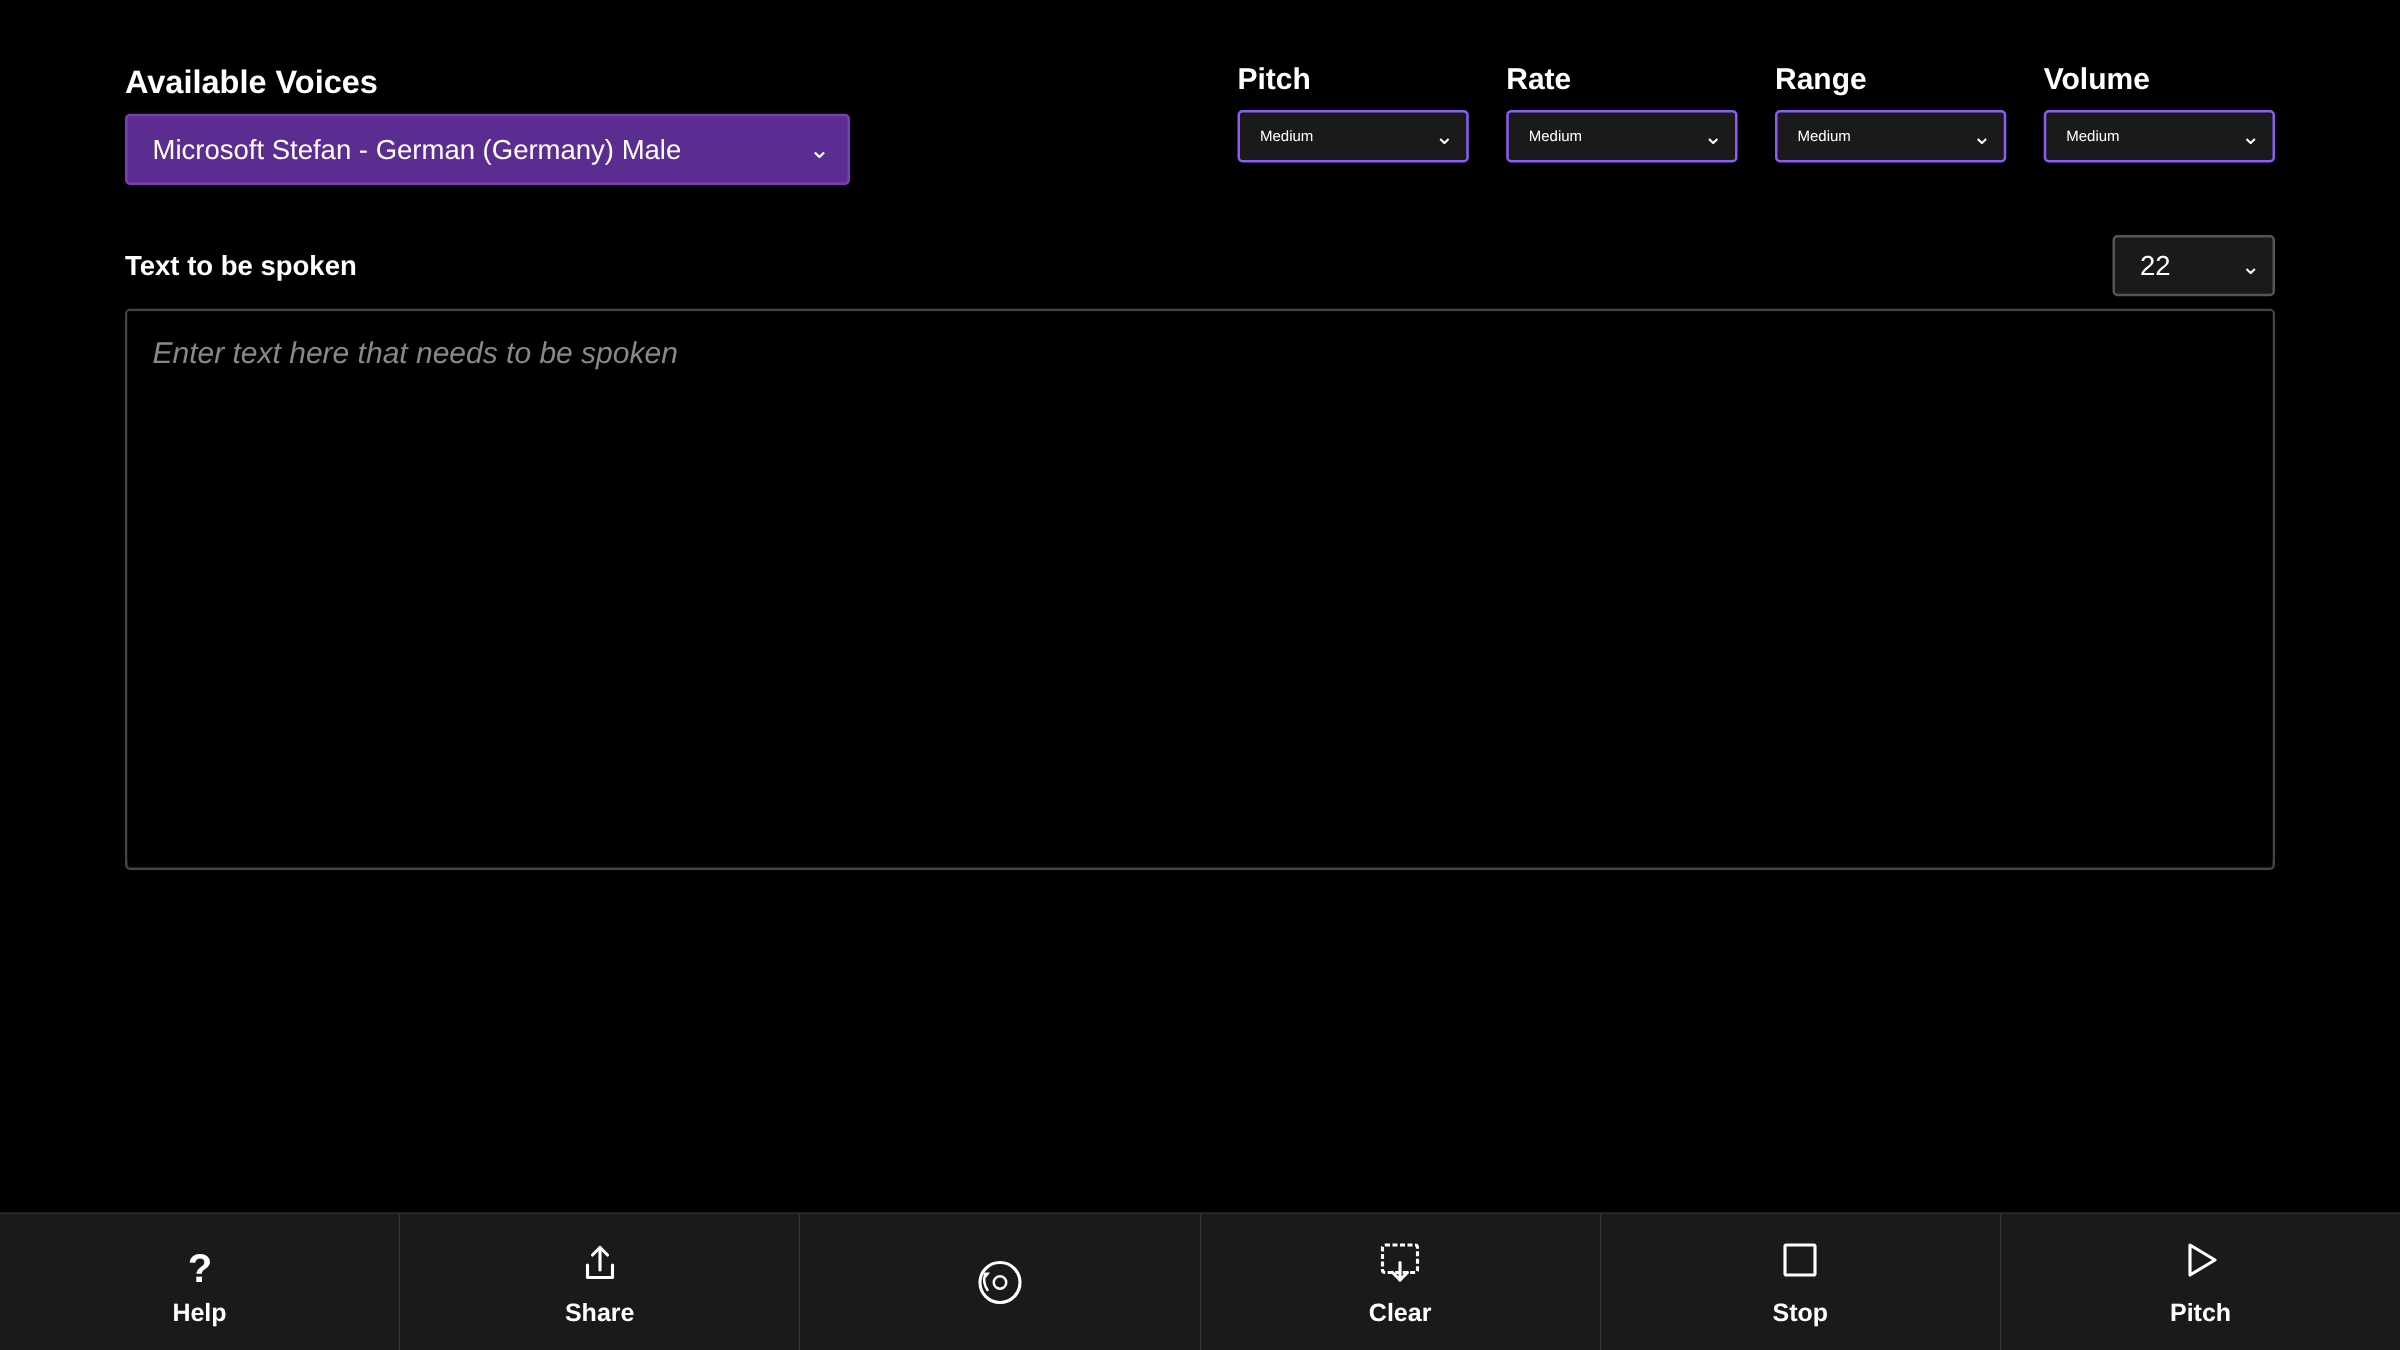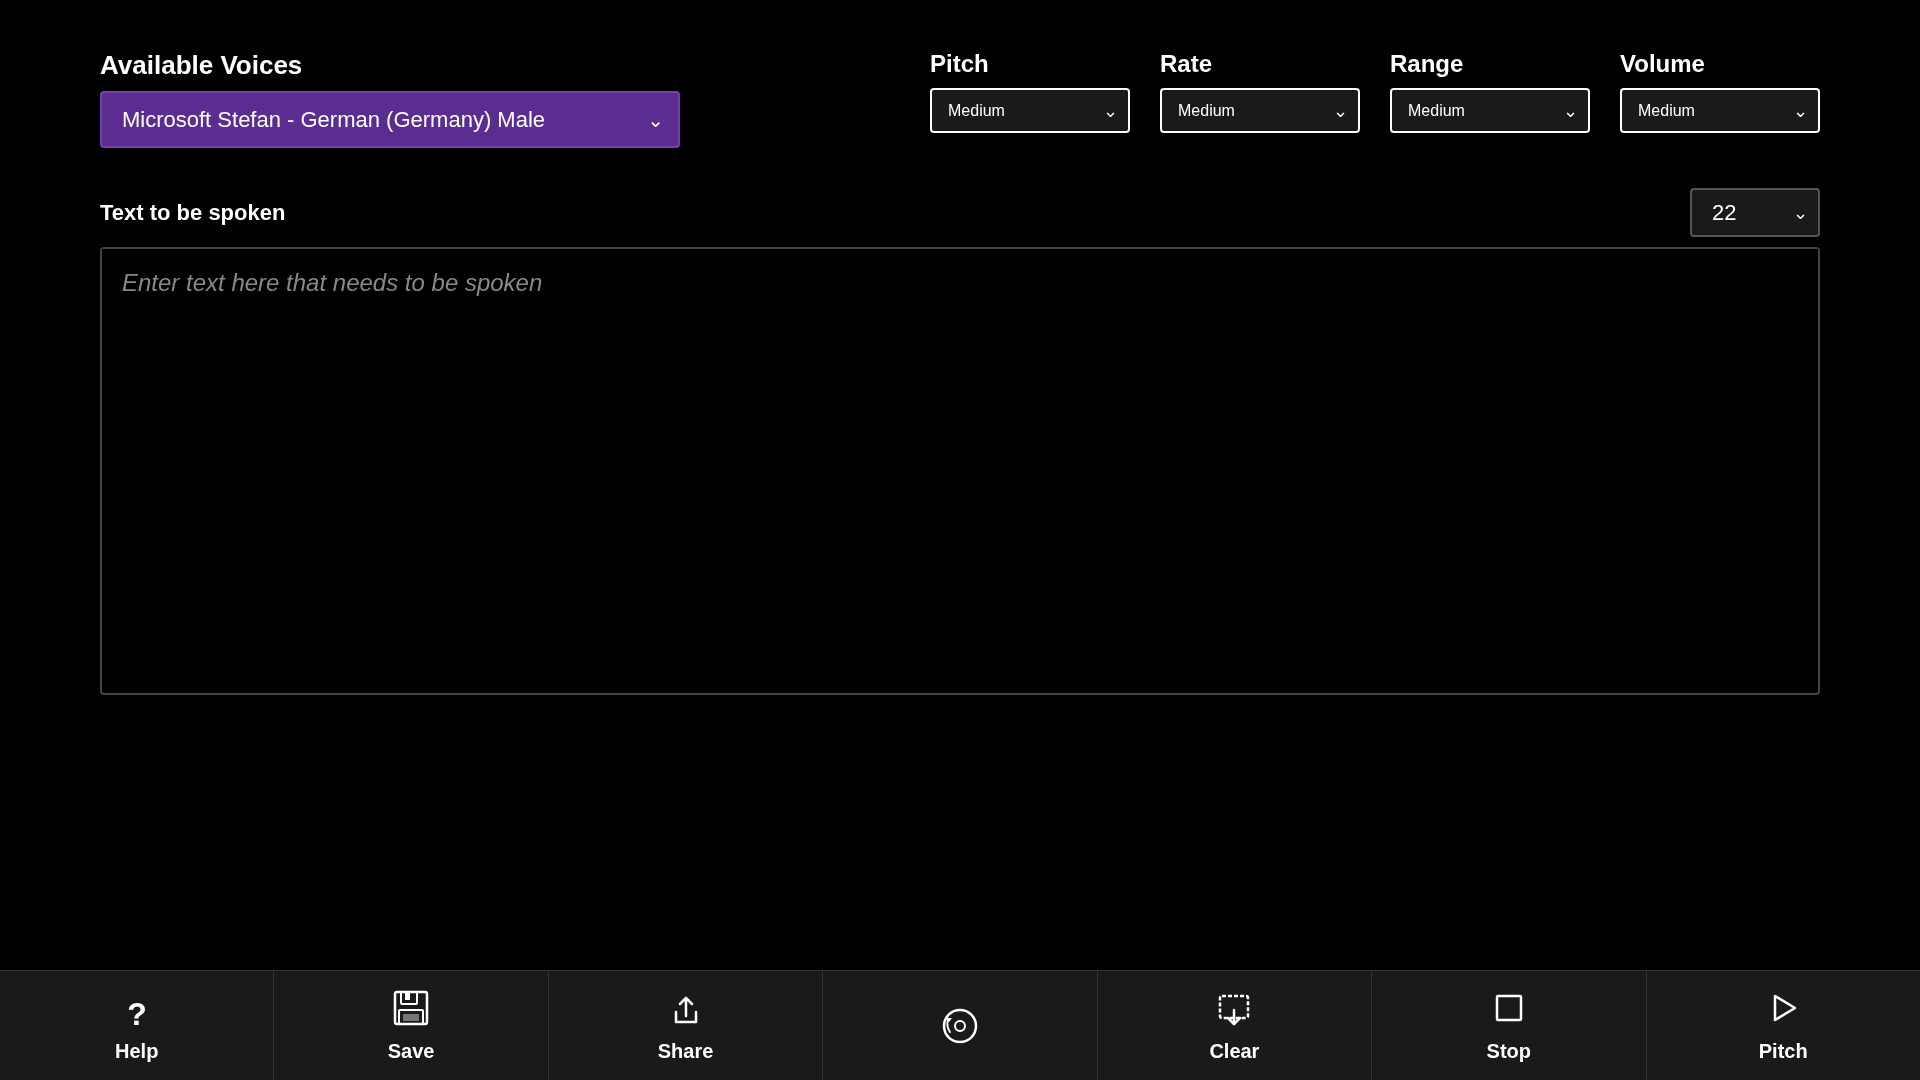--- a/index.html
+++ b/index.html
@@ -90,28 +90,28 @@
     }
 
     .control-select-wrapper {
       position: relative;
       display: inline-block;
     }
 
     .control-select-wrapper select {
       background-color: #1a1a1a;
       color: #ffffff;
-      border: 2px solid #ffffff;
+      border: 2px solid #8b5cf6;
       border-radius: 4px;
       padding: 12px 50px 12px 16px;
-      font-size: 16px;
+      font-size: 12px;
       cursor: pointer;
       appearance: none;
       -webkit-appearance: none;
-      width: 200px;
+      width: 185px;
     }
 
     .control-select-wrapper .chevron {
       position: absolute;
       right: 12px;
       top: 50%;
       transform: translateY(-50%);
       pointer-events: none;
       font-size: 18px;
       color: #ffffff;
@@ -349,33 +349,20 @@
 
   <button class="toolbar-btn">
     <span class="btn-icon">
       <svg class="icon-svg" viewBox="0 0 40 40" fill="white" xmlns="http://www.w3.org/2000/svg">
         <text x="50%" y="72%" dominant-baseline="middle" text-anchor="middle" font-size="32" font-family="Segoe UI, Arial, sans-serif" font-weight="bold">?</text>
       </svg>
     </span>
     <span class="btn-label">Help</span>
   </button>
 
-  <button class="toolbar-btn">
-    <span class="btn-icon">
-      <svg class="icon-svg" viewBox="0 0 40 40" fill="none" xmlns="http://www.w3.org/2000/svg">
-
-        <rect x="4" y="4" width="32" height="32" rx="2" stroke="white" stroke-width="2.5" fill="none"></rect>
-        <rect x="10" y="4" width="16" height="12" rx="1" stroke="white" stroke-width="2" fill="none"></rect>
-        <rect x="14" y="4" width="5" height="8" fill="white"></rect>
-        <rect x="8" y="22" width="24" height="14" rx="1" stroke="white" stroke-width="2" fill="none"></rect>
-        <rect x="12" y="26" width="16" height="7" rx="0.5" fill="white" opacity="0.4"></rect>
-      </svg>
-    </span>
-    <span class="btn-label">Save</span>
-  </button>
 
   <button class="toolbar-btn">
     <span class="btn-icon">
       <svg class="icon-svg" viewBox="0 0 40 40" fill="none" xmlns="http://www.w3.org/2000/svg">
 
         <polyline points="14,16 20,10 26,16" stroke="white" stroke-width="2.5" stroke-linecap="round" stroke-linejoin="round"></polyline>
         <line x1="20" y1="10" x2="20" y2="28" stroke="white" stroke-width="2.5" stroke-linecap="round"></line>
         <path d="M10 24 L10 34 L30 34 L30 24" stroke="white" stroke-width="2.5" stroke-linecap="round" stroke-linejoin="round" fill="none"></path>
       </svg>
     </span>

